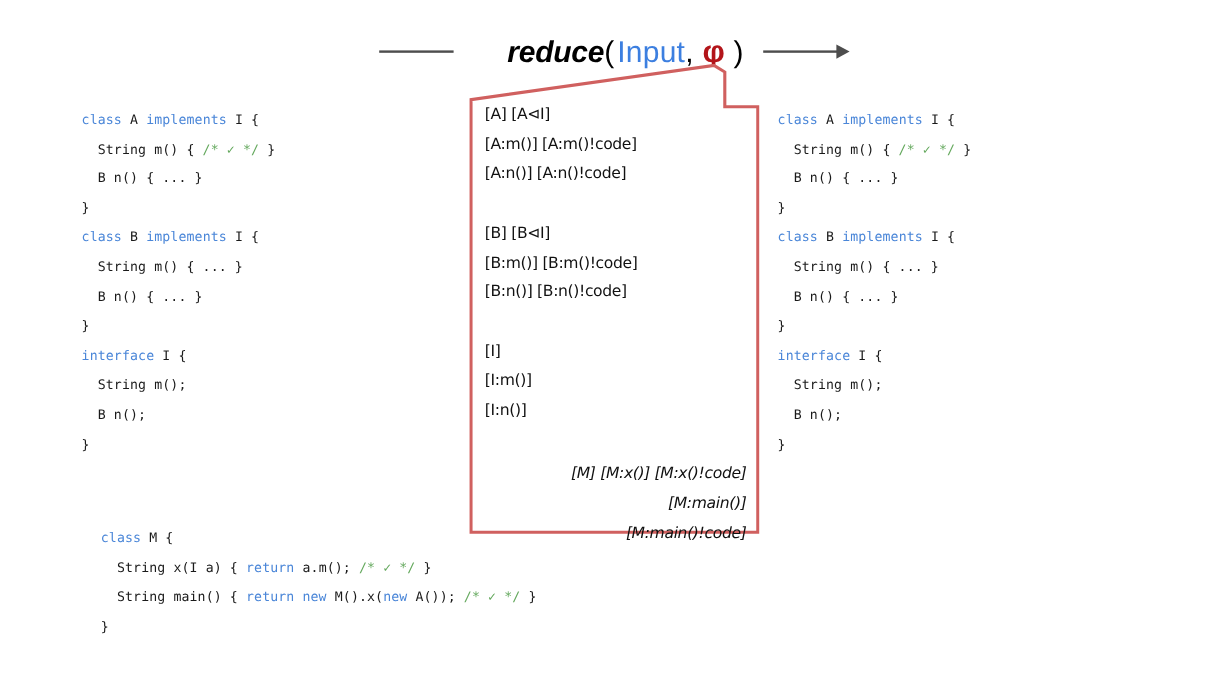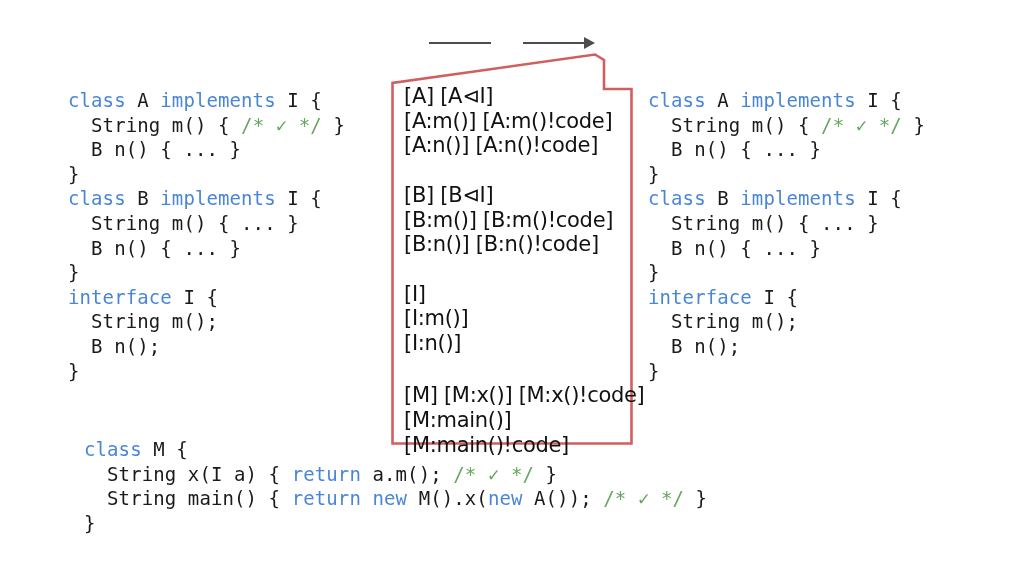--- a/index.html
+++ b/index.html
@@ -70,21 +70,21 @@
   .hdr-text .kw-phi {
     color: #b3151a;
     font-weight: 700;
     font-size: 26px;
   }
 
   
   .code {
     position: absolute;
     font-family: "DejaVu Sans Mono", "Liberation Mono", monospace;
-    font-size: 19px;
+    font-size: 11px;
     line-height: 24.6px;
     color: #1a1a1a;
     white-space: pre;
     letter-spacing: 0.1px;
   }
   #code-left   { left: 68px;  top: 88px; }
   #code-right  { left: 648px; top: 88px; }
   #code-bottom { left: 68px;  top: 437px; margin-left: 16px; }
 
   .code .kw { color: #4a86d8; }
@@ -112,36 +112,39 @@
     height: 392px;
     box-sizing: border-box;
     padding: 31px 0 0 0;
   }
   .box-lines {
     position: absolute;
     left: 13px;
     top: 31px;
     width: 218px;
     font-family: "DejaVu Sans", sans-serif;
-    font-size: 21px;
+    font-size: 13px;
     line-height: 24.7px;
     color: #111111;
     white-space: pre;
     letter-spacing: -0.3px;
   }
   .box-lines .ln { display: block; }
-  .box-lines .ln.center { text-align: left; }
+  .box-lines .ln.center { text-align: right; font-style: italic; }
   .box-lines .ln.blank { height: 24.7px; }
   .box-lines .grp-m { margin-top: 3px; }
 </style>
 </head>
 <body>
 
 <div class="header">
   <span class="hdr-line-left"></span>
+  <span class="hdr-text">
+    <span class="fn">reduce</span><span>(</span><span> </span><span class="kw-input">Input</span><span>,</span><span> </span><span class="kw-phi">φ</span><span> </span><span>)</span>
+  </span>
   <span class="hdr-arrow-right">
     <span class="shaft"></span>
     <span class="head"></span>
   </span>
 </div>
 
 <div class="code" id="code-left"><div><span class="kw">class </span><span>A </span><span class="kw">implements </span><span>I {</span></div><div><span>  String m() { </span><span class="cm">/* ✓ */</span><span> }</span></div><div><span>  B n() { ... }</span></div><div><span>}</span></div><div><span class="kw">class </span><span>B </span><span class="kw">implements </span><span>I {</span></div><div><span>  String m() { ... }</span></div><div><span>  B n() { ... }</span></div><div><span>}</span></div><div><span class="kw">interface </span><span>I {</span></div><div><span>  String m();</span></div><div><span>  B n();</span></div><div><span>}</span></div></div>
 <div class="code" id="code-right"><div><span class="kw">class </span><span>A </span><span class="kw">implements </span><span>I {</span></div><div><span>  String m() { </span><span class="cm">/* ✓ */</span><span> }</span></div><div><span>  B n() { ... }</span></div><div><span>}</span></div><div><span class="kw">class </span><span>B </span><span class="kw">implements </span><span>I {</span></div><div><span>  String m() { ... }</span></div><div><span>  B n() { ... }</span></div><div><span>}</span></div><div><span class="kw">interface </span><span>I {</span></div><div><span>  String m();</span></div><div><span>  B n();</span></div><div><span>}</span></div></div>
 <div class="code" id="code-bottom"><div><span class="kw">class </span><span>M {</span></div><div><span>  String x(I a) { </span><span class="kw">return </span><span>a.m(); </span><span class="cm">/* ✓ */</span><span> }</span></div><div><span>  String main() { </span><span class="kw">return new </span><span>M().x(</span><span class="kw">new </span><span>A()); </span><span class="cm">/* ✓ */</span><span> }</span></div><div><span>}</span></div></div>
 

